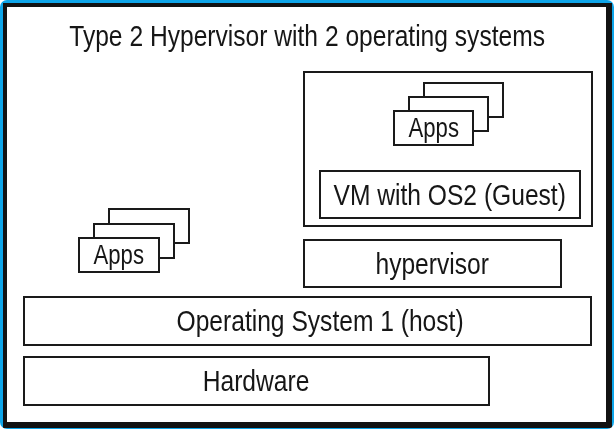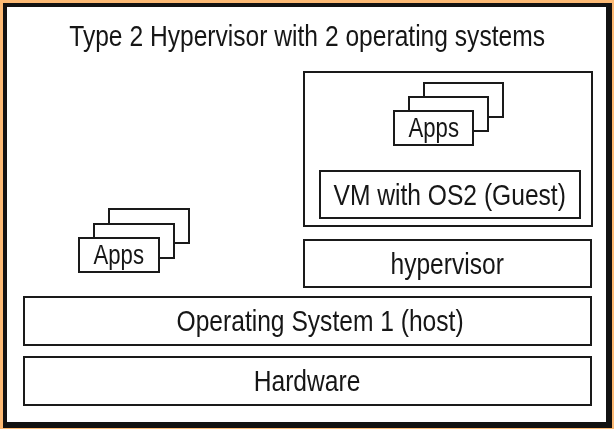--- a/index.html
+++ b/index.html
@@ -4,24 +4,25 @@
 <style>
   html, body {
     margin: 0;
     padding: 0;
     background: #ffffff;
   }
   #stage {
     position: relative;
     width: 614px;
     height: 429px;
-    background: #fdba74;
+    background: #0ea5e9;
     overflow: hidden;
     font-family: "Liberation Sans", sans-serif;
     color: #161616;
+    border-radius: 7px;
   }
   
   .frame {
     position: absolute;
     left: 3px;
     top: 3px;
     width: 609px;
     height: 425px;
     box-sizing: border-box;
     border-style: solid;
@@ -69,34 +70,34 @@
   
   .vm-box {
     left: 319px;
     top: 170px;
     width: 262px;
     height: 49px;
   }
   .hypervisor-box {
     left: 303px;
     top: 239px;
-    width: 289px;
+    width: 259px;
     height: 49px;
   }
   .os-box {
     left: 23px;
     top: 296px;
     width: 569px;
     height: 50px;
     padding-left: 25px;
   }
   .hardware-box {
     left: 23px;
     top: 356px;
-    width: 569px;
+    width: 467px;
     height: 50px;
     justify-content: center;
   }
   
   .apps-card {
     position: absolute;
     box-sizing: border-box;
     width: 81px;
     height: 36px;
     background: #ffffff;

